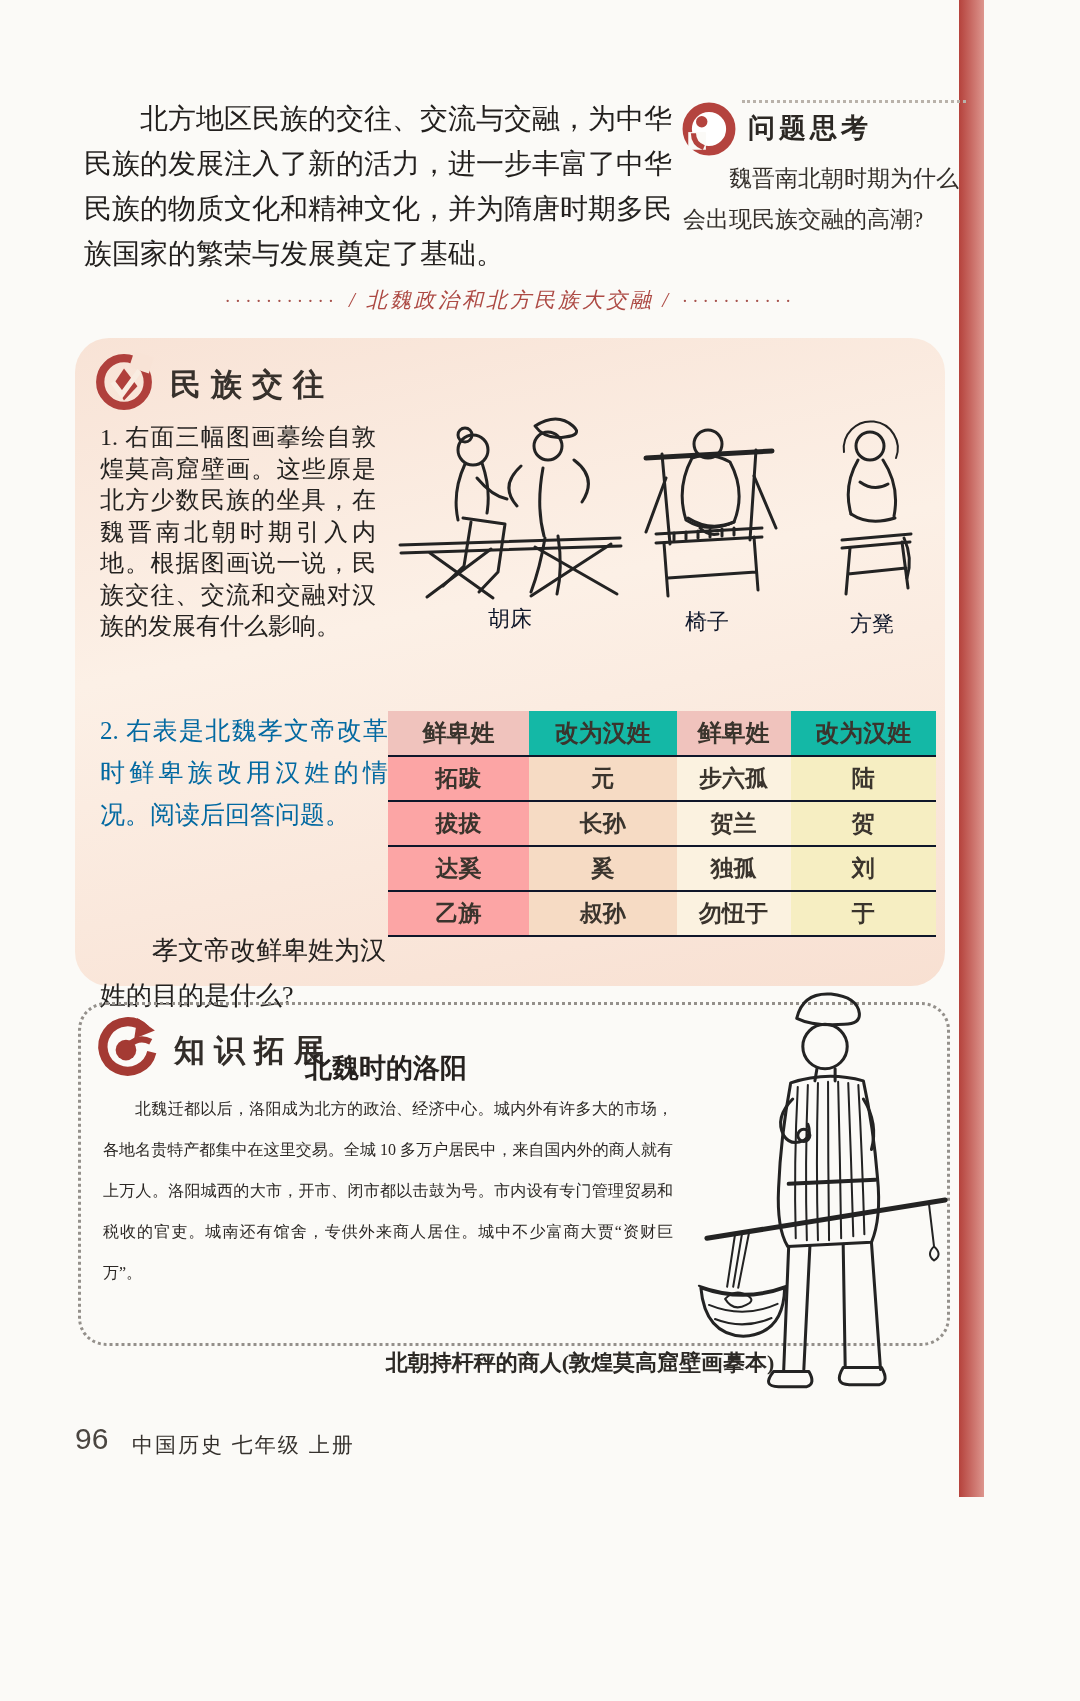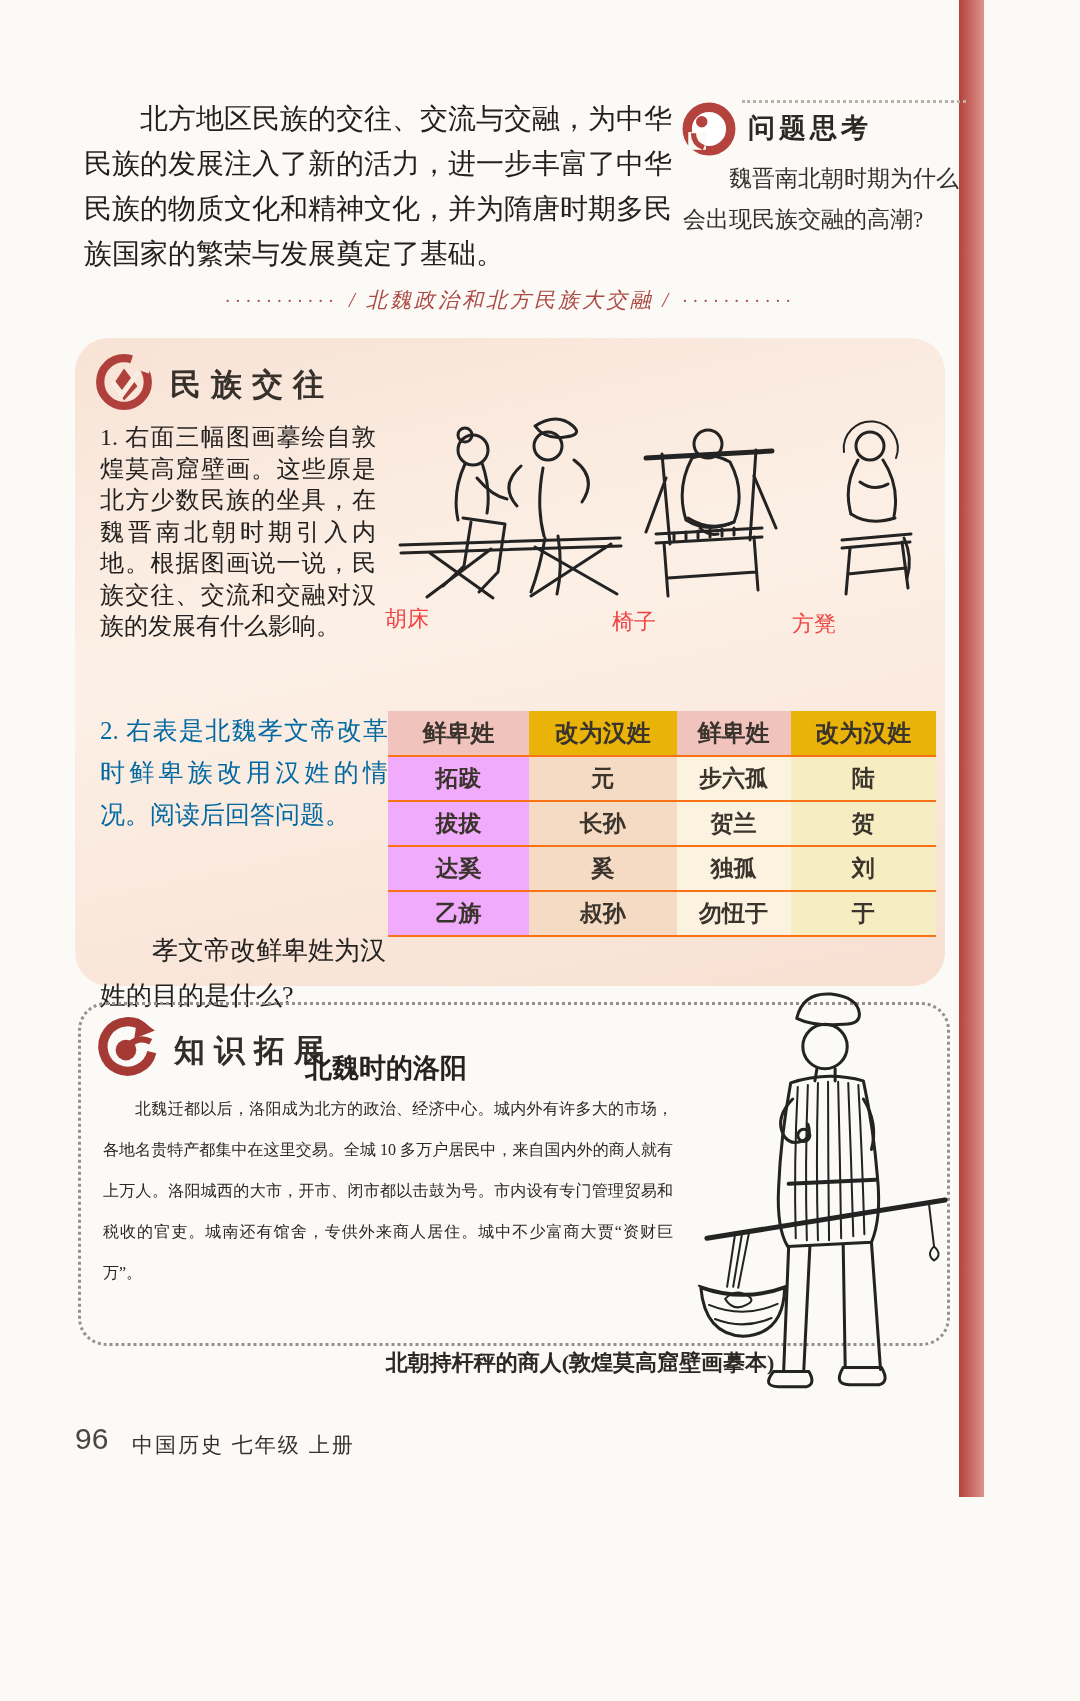--- a/index.html
+++ b/index.html
@@ -34,34 +34,34 @@
   .act-icon{left:94px;top:352px;width:60px;height:60px;}
   .act-title{left:170px;top:364px;font-family:"Liberation Sans","DejaVu Sans",sans-serif;
     font-weight:bold;font-size:31px;letter-spacing:10px;color:#37312c;}
   .act1{left:100px;top:422px;width:276px;margin:0;font-size:24px;line-height:31.5px;
     text-align:justify;color:#242220;}
   .act2{left:100px;top:710px;width:288px;margin:0;font-size:25px;line-height:42px;
     text-align:justify;color:#0369a1;}
   .act-q{left:100px;top:928px;width:288px;margin:0;font-size:26px;line-height:45px;
     text-indent:2em;color:#242220;}
   .fig-caption{font-family:Liberation Serif, serif;
-    font-size:22px;color:#ef4444;}
+    font-size:22px;color:#0f172a;text-align:center;}
   .cap1{left:385px;top:604px;width:250px;}
   .cap2{left:612px;top:607px;width:190px;}
   .cap3{left:792px;top:609px;width:160px;}
   .sketch{stroke:#232323;fill:none;stroke-width:3;stroke-linecap:round;stroke-linejoin:round;}
   
   .sb-table{left:388px;top:711px;width:548px;border-collapse:collapse;
     font-family:"Liberation Sans","DejaVu Sans",sans-serif;color:#3a342d;}
   .sb-table th{font-size:24px;font-weight:bold;height:42px;}
   .sb-table td{font-size:23px;font-weight:bold;height:41px;text-align:center;}
-  .sb-table tr{border-bottom:2px solid #f97316;}
+  .sb-table tr{border-bottom:2px solid #0f172a;}
   .h1,.h3{background:#f0c3bd;}
-  .h2,.h4{background:#eab308;}
-  .c1{background:#f0abfc;width:134px;}
+  .h2,.h4{background:#14b8a6;}
+  .c1{background:#fca5a5;width:134px;}
   .c2{background:#f6dbc4;width:140px;}
   .c3{background:#fbf2e0;width:108px;}
   .c4{background:#f6eec2;width:138px;}
   
   .knowledge-box{left:78px;top:1002px;width:866px;height:338px;border:3px dotted #94908b;
     border-radius:28px;background:transparent;}
   .k-icon{left:95px;top:1016px;width:64px;height:64px;}
   .k-title{left:174px;top:1030px;font-family:"Liberation Sans","DejaVu Sans",sans-serif;
     font-weight:bold;font-size:31px;letter-spacing:9px;color:#322d29;}
   .k-subtitle{left:100px;top:1050px;width:572px;text-align:center;

